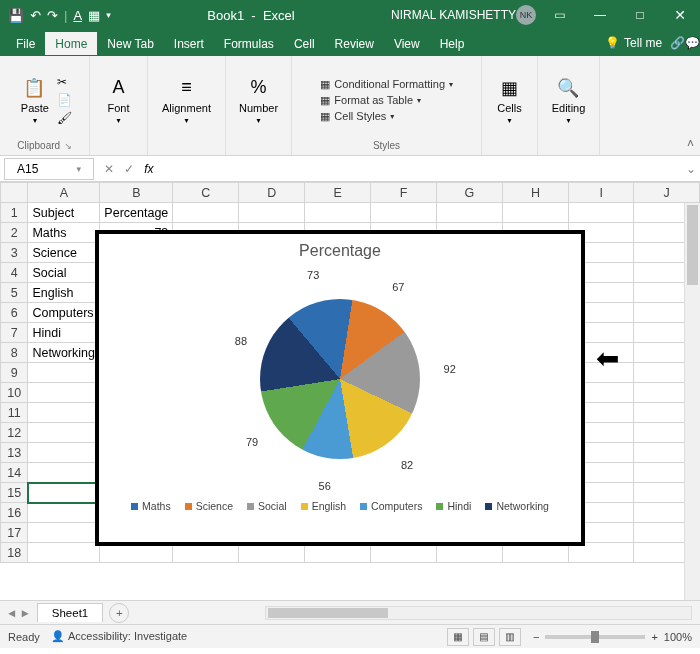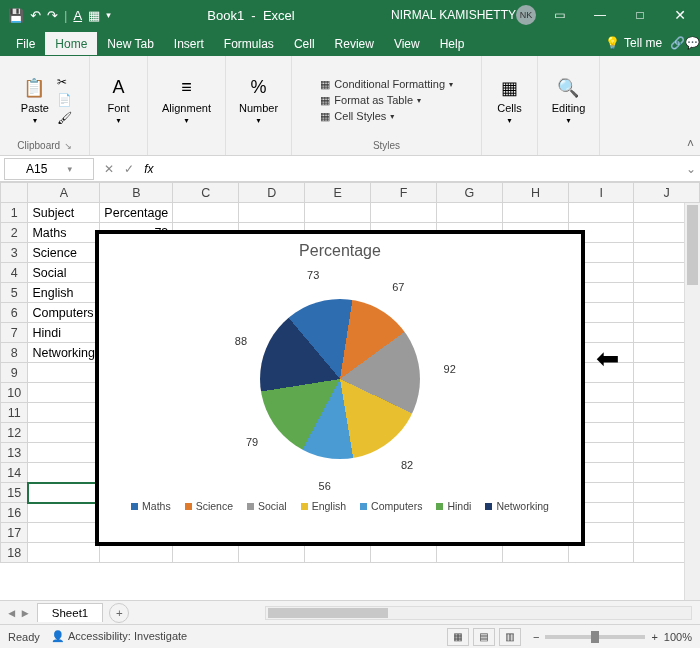--- a/index.html
+++ b/index.html
@@ -31,21 +31,21 @@
   .bigbtn { display: flex; flex-direction: column; align-items: center; justify-content: center; font-size: 11px; gap: 2px; padding: 2px 4px; }
   .bigbtn .icon { width: 24px; height: 24px; display: flex; align-items: center; justify-content: center; font-size: 18px; }
   .smallcol { display: flex; flex-direction: column; gap: 4px; font-size: 12px; }
   .stylesrow { display: flex; flex-direction: column; gap: 3px; font-size: 11px; color: #333; align-items: flex-start; }
   .stylesrow div { display: flex; align-items: center; gap: 4px; }
   .collapse { position: absolute; right: 6px; bottom: 4px; font-size: 12px; color: #666; }
   .launcher { font-size: 9px; color: #888; }
 
   
   .fbar { height: 26px; border-bottom: 1px solid #d4d4d4; display: flex; align-items: center; font-size: 12px; }
-  .namebox { width: 90px; height: 22px; border: 1px solid #ccc; margin-left: 4px; padding: 0 21px; display: flex; align-items: center; justify-content: space-between; background: #fff; }
+  .namebox { width: 90px; height: 22px; border: 1px solid #ccc; margin-left: 4px; padding: 0 12px; display: flex; align-items: center; justify-content: space-between; background: #fff; }
   .fxbtns { display: flex; gap: 10px; padding: 0 10px; color: #888; }
   .fxlabel { font-style: italic; color: #000000; padding-right: 6px; }
   .formula-input { flex: 1; height: 22px; border: none; outline: none; padding: 0 4px; }
   .expand { width: 18px; text-align: center; color: #888; }
 
   
   .gridwrap { position: relative; height: 418px; overflow: hidden; background: #fff; }
   table.grid { border-collapse: collapse; table-layout: fixed; font-size: 12.5px; }
   table.grid th, table.grid td { border: 1px solid #d4d4d4; height: 20px; padding: 0 4px; text-align: left; overflow: hidden; white-space: nowrap; }
   table.grid th { background: #f3f3f3; font-weight: normal; color: #444; text-align: center; }

